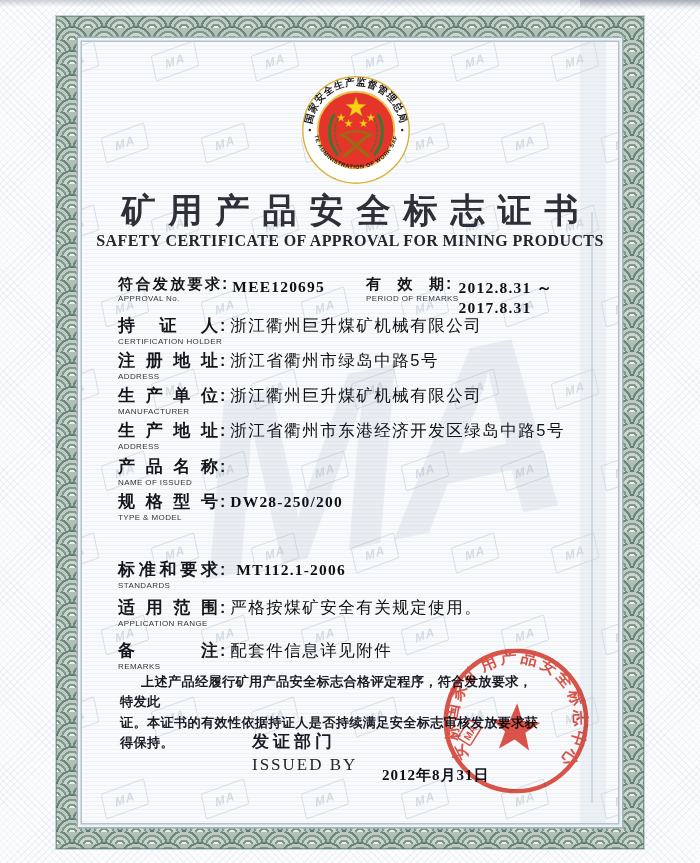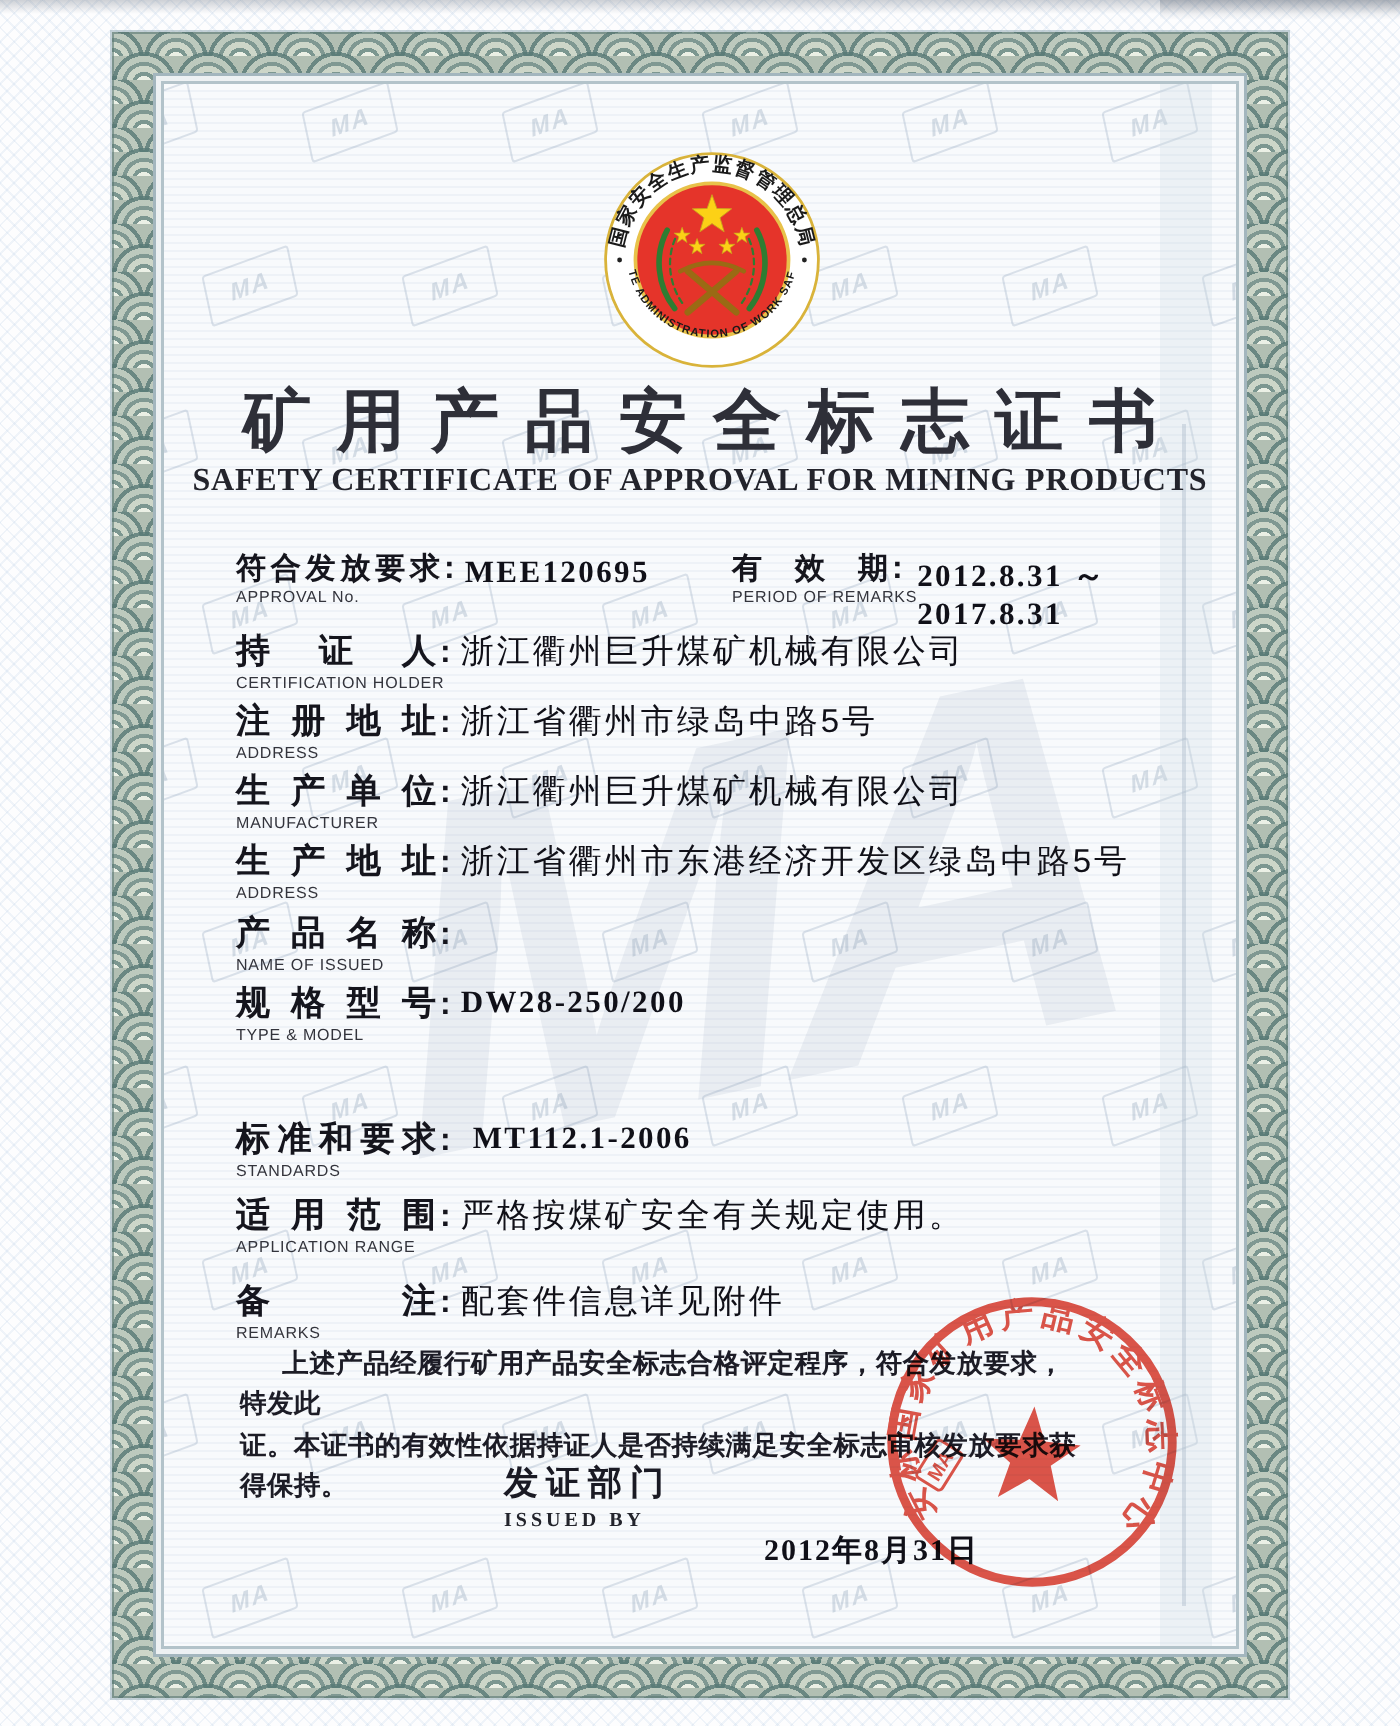--- a/index.html
+++ b/index.html
@@ -66,22 +66,22 @@
   .colon{font-weight:bold;font-size:16px;color:#15151d;margin:0 5px 0 2px;}
   .en{font-size:8px;letter-spacing:.4px;color:#33343c;margin-top:0;white-space:nowrap;}
   .val{font-size:16.5px;color:#101018;padding-top:1px;letter-spacing:1.5px;font-weight:500;}
   .val-latin{font-family:"Liberation Serif","DejaVu Serif",serif;font-weight:600;
     font-size:15.5px;letter-spacing:1.2px;padding-top:3px;}
   .statement{position:absolute;left:38px;top:630px;width:424px;margin:0;z-index:2;
     font-size:13.2px;font-weight:bold;color:#1c1c26;line-height:1.55;letter-spacing:.3px;}
   .statement .l1{text-indent:1.6em;}
   .issuer{position:absolute;left:170px;top:688px;width:220px;z-index:2;}
   .issuer-cn{font-size:17px;font-weight:bold;color:#1a1a24;letter-spacing:4px;}
-  .issuer-en{font-family:"Liberation Serif","DejaVu Serif",serif;font-size:10px;
-    font-weight:bold;color:#23242c;letter-spacing:2px;margin-top:2px;}
+  .issuer-en{font-family:"Liberation Serif","DejaVu Serif",serif;font-size:17px;
+    font-weight:normal;color:#23242c;letter-spacing:2px;margin-top:2px;}
   .date{position:absolute;left:300px;top:724px;z-index:2;
     font-family:"Liberation Serif","DejaVu Serif",serif;
     font-size:15px;font-weight:bold;color:#101018;letter-spacing:1px;}
   .stamp{position:absolute;left:355px;top:600px;width:158px;height:158px;z-index:3;
     opacity:.85;mix-blend-mode:multiply;transform:rotate(4deg);}
   .crease{position:absolute;left:509px;top:170px;bottom:20px;width:2px;
     background:rgba(165,182,198,.38);z-index:1;}
   .crease-band{position:absolute;left:498px;top:0;bottom:0;width:26px;
     background:rgba(205,218,228,.28);z-index:1;}
 </style>

